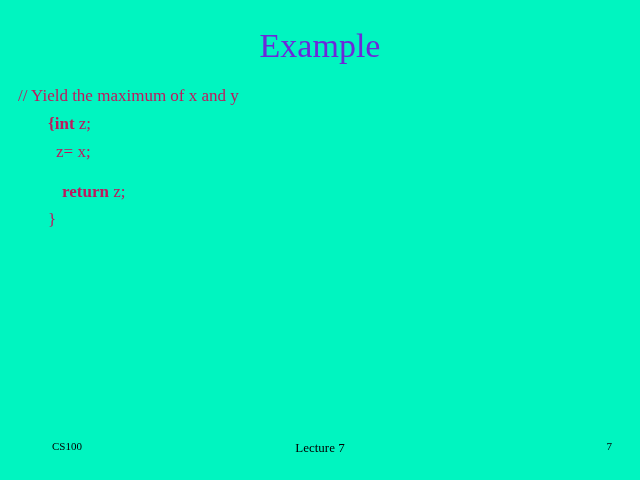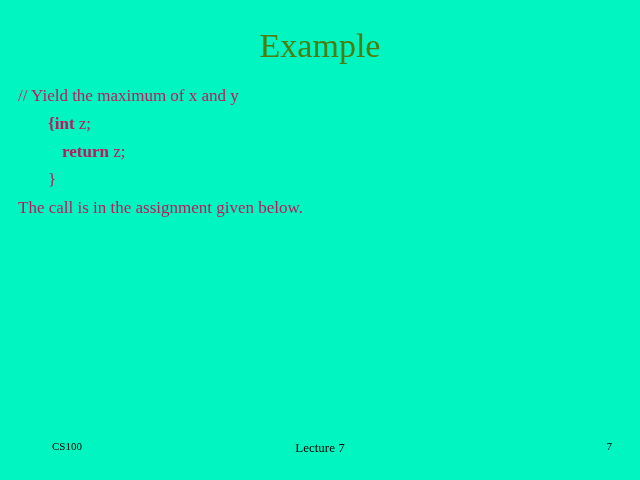--- a/index.html
+++ b/index.html
@@ -20,21 +20,21 @@
     box-sizing: border-box;
   }
   .slide-title {
     position: absolute;
     top: 26px;
     left: 0;
     width: 640px;
     text-align: center;
     font-size: 34px;
     line-height: 40px;
-    color: #4d7c0f;
+    color: #6d28d9;
     font-family: "Liberation Serif", serif;
   }
   .body-block {
     position: absolute;
     top: 82px;
     left: 18px;
     width: 604px;
   }
   .code-line {
     font-size: 17px;
@@ -78,23 +78,23 @@
 </head>
 <body>
 
 <div class="slide">
 
   <div class="slide-title">Example</div>
 
   <div class="body-block">
       <div class="code-line" style="padding-left: 0px;"><span>// Yield the maximum of x and y</span></div>
       <div class="code-line" style="padding-left: 30px;"><span class="b">{int </span><span>z;</span></div>
-      <div class="code-line" style="padding-left: 44px;"><span class="b">return </span><span>z;</span></div>
+      <div class="code-line" style="padding-left: 38px;"><span>z= x;</span></div>
+      <div class="code-line" style="padding-left: 44px; margin-top: 12px;"><span class="b">return </span><span>z;</span></div>
       <div class="code-line" style="padding-left: 30px;"><span>}</span></div>
-      <div class="code-line" style="padding-left: 0px;"><span>The call is in the assignment given below.</span></div>
     </div>
 
   <div class="footer">
     <div class="footer-left">CS100</div>
     <div class="footer-center">Lecture 7</div>
     <div class="footer-right">7</div>
   </div>
 
 </div>
 

